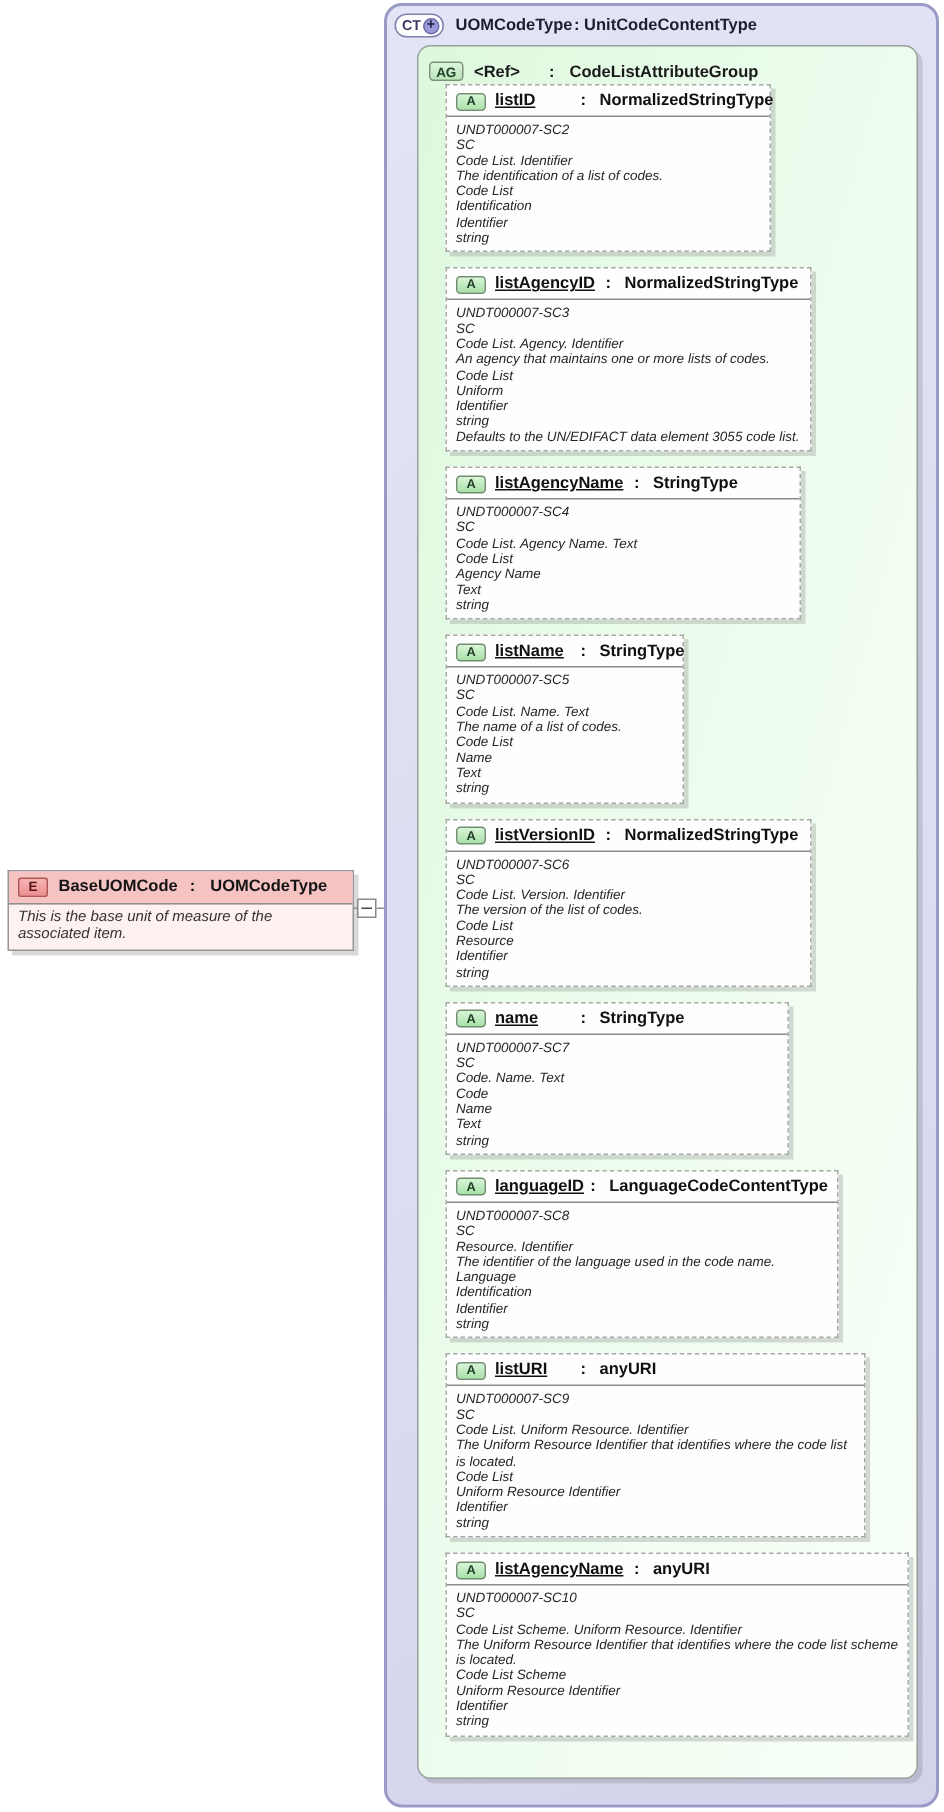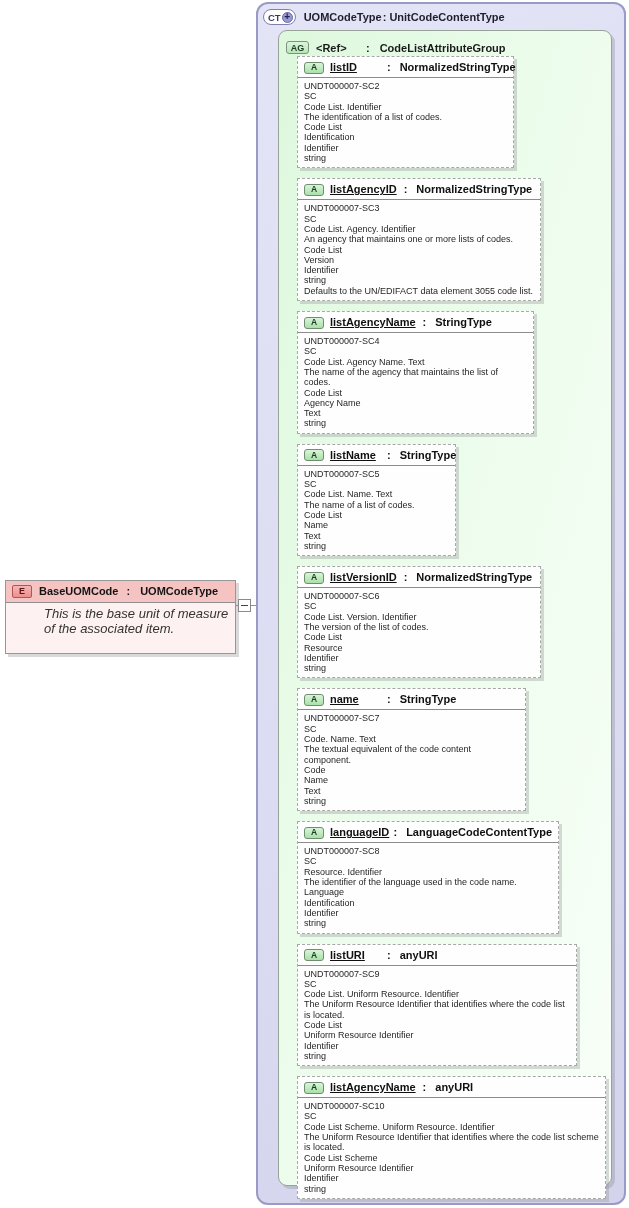--- a/index.html
+++ b/index.html
@@ -74,21 +74,21 @@
   .icon-a{
     display:inline-flex;align-items:center;justify-content:center;
     flex:0 0 auto;width:20px;height:12px;border-radius:3px;
     background:linear-gradient(#d8f5d8,#a9e0a9);
     border:1px solid #6f8d6f;font-size:8.5px;font-weight:bold;color:#1e3a22;
   }
   .attr-name{min-width:50px;text-decoration:underline;}
   .sep{font-weight:bold;margin:0 3px 0 1px;}
   .sep::before{content:":";}
   .attr-doc{
-    padding:3px 6px 4px 6px;font-size:9px;
+    padding:3px 6px 4px 6px;font-size:9px;font-style:italic;
     color:#262626;line-height:10.3px;
   }
   .doc-line{min-height:10.3px;}
 
   
   .element-box{
     position:absolute;left:5px;top:580px;width:231px;
     border:1px solid #979797;background:#fdf1f1;
     box-shadow:3px 3px 0 rgba(160,160,160,0.4);
   }
@@ -96,21 +96,21 @@
     display:flex;align-items:center;gap:7px;
     padding:4px 6px;background:#f6c3c3;border-bottom:1px solid #8f8f8f;
     font-size:11px;font-weight:bold;color:#141414;line-height:13px;
   }
   .icon-e{
     display:inline-flex;align-items:center;justify-content:center;
     width:20px;height:13px;border-radius:2px;
     background:linear-gradient(#f7b4b4,#ed8f8f);
     border:1px solid #b05454;font-size:9px;font-weight:bold;color:#591616;
   }
-  .el-note{padding:3px 6px 17px 6px;font-size:13px;font-style:italic;color:#333333;margin-left:32px;}
+  .el-note{padding:3px 6px 5px 6px;font-size:10px;font-style:italic;color:#333333;}
 
   
   .connector-line{position:absolute;left:236px;top:605px;width:60px;height:1px;background:#8f8f8f;}
   .collapse-handle{
     position:absolute;left:238px;top:599px;width:13px;height:13px;
     background:#ffffff;border:1px solid #8a8a8a;
     display:flex;align-items:center;justify-content:center;
   }
   .collapse-handle .minus{width:7px;height:1px;background:#444444;}
 </style>
@@ -176,39 +176,38 @@
       <span class="attr-name">listAgencyID</span>
               <span class="sep"></span>
               <span class="attr-type">NormalizedStringType</span>
     </div>
     <div class="attr-doc">
               <div class="doc-line">UNDT000007-SC3</div>
               <div class="doc-line">SC</div>
               <div class="doc-line">Code List. Agency. Identifier</div>
               <div class="doc-line">An agency that maintains one or more lists of codes.</div>
               <div class="doc-line">Code List</div>
-              <div class="doc-line">Version</div>
+              <div class="doc-line">Uniform</div>
               <div class="doc-line">Identifier</div>
               <div class="doc-line">string</div>
               <div class="doc-line">Defaults to the UN/EDIFACT data element 3055 code list.</div>
             </div>
   </div>
 
   <div class="attr-box">
     <div class="attr-header">
       <span class="icon-a">A</span>
       <span class="attr-name">listAgencyName</span>
               <span class="sep"></span>
               <span class="attr-type">StringType</span>
     </div>
     <div class="attr-doc">
               <div class="doc-line">UNDT000007-SC4</div>
               <div class="doc-line">SC</div>
               <div class="doc-line">Code List. Agency Name. Text</div>
-              <div class="doc-line">The name of the agency that maintains the list of codes.</div>
               <div class="doc-line">Code List</div>
               <div class="doc-line">Agency Name</div>
               <div class="doc-line">Text</div>
               <div class="doc-line">string</div>
             </div>
   </div>
 
   <div class="attr-box">
     <div class="attr-header">
       <span class="icon-a">A</span>
@@ -251,21 +250,20 @@
     <div class="attr-header">
       <span class="icon-a">A</span>
       <span class="attr-name">name</span>
               <span class="sep"></span>
               <span class="attr-type">StringType</span>
     </div>
     <div class="attr-doc">
               <div class="doc-line">UNDT000007-SC7</div>
               <div class="doc-line">SC</div>
               <div class="doc-line">Code. Name. Text</div>
-              <div class="doc-line">The textual equivalent of the code content component.</div>
               <div class="doc-line">Code</div>
               <div class="doc-line">Name</div>
               <div class="doc-line">Text</div>
               <div class="doc-line">string</div>
             </div>
   </div>
 
   <div class="attr-box">
     <div class="attr-header">
       <span class="icon-a">A</span>

